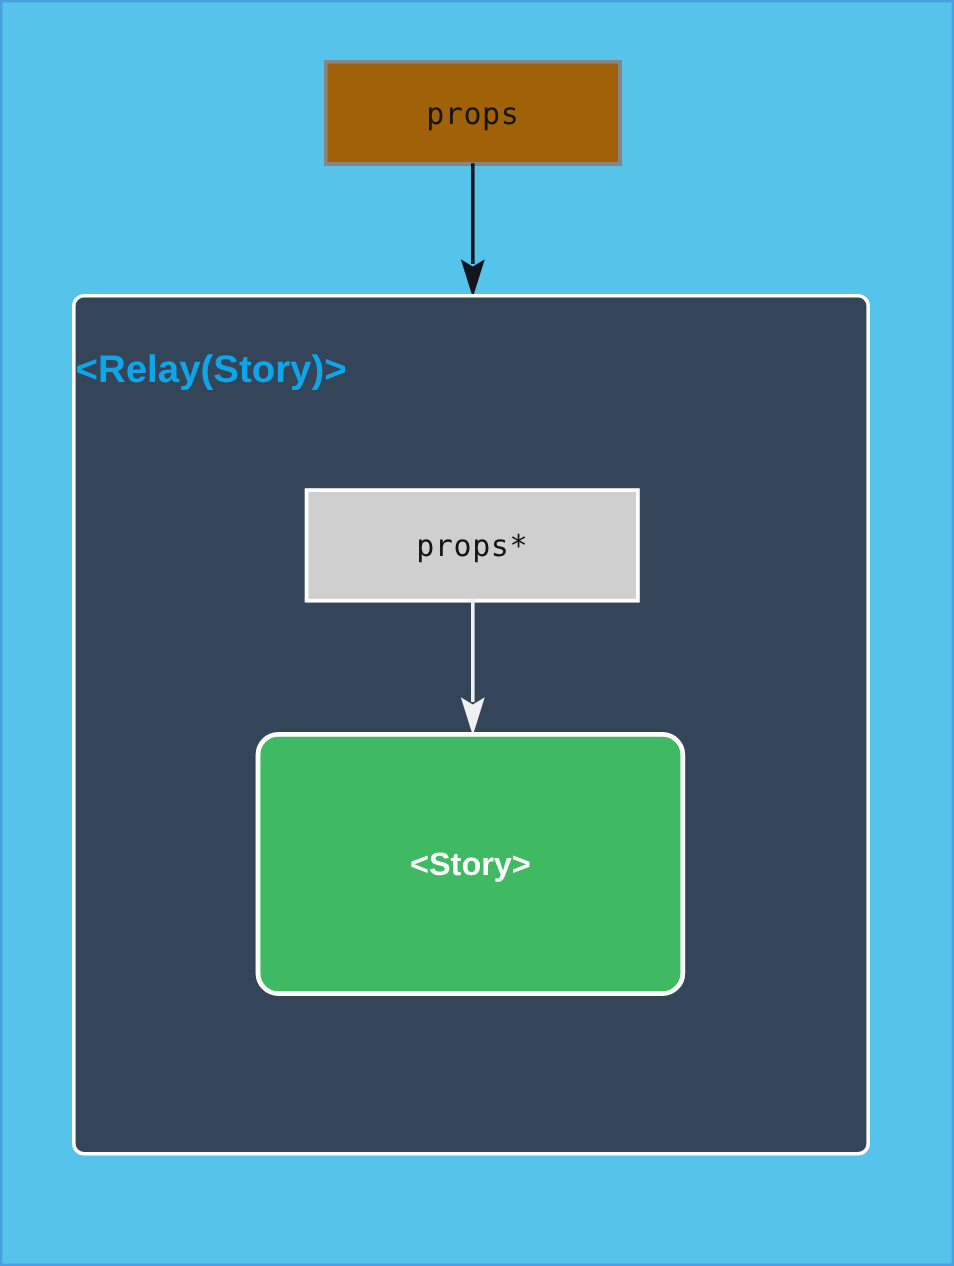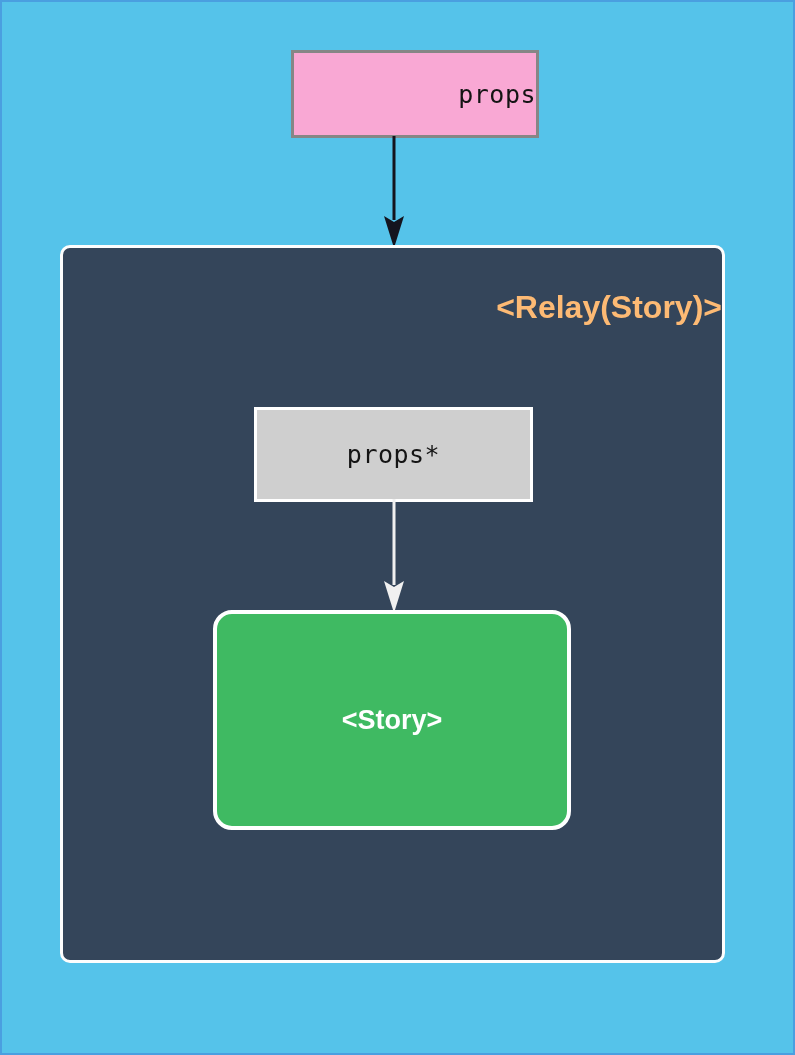--- a/index.html
+++ b/index.html
@@ -23,26 +23,25 @@
   }
 
   
   #props-outer-box {
     position: absolute;
     left: 268px;
     top: 48px;
     width: 248px;
     height: 88px;
     box-sizing: border-box;
-    background: #f9a8d4;
+    background: #a16207;
     border: 3px solid #868686;
     display: flex;
     align-items: center;
-    justify-content: flex-end;
-    margin-left: 21px;
+    justify-content: center;
   }
   #props-outer-box .box-label {
     font-family: "DejaVu Sans Mono", "Liberation Mono", monospace;
     font-size: 25px;
     color: #141414;
     letter-spacing: 0.5px;
   }
 
   
   #relay-container {
@@ -54,25 +53,25 @@
     box-sizing: border-box;
     background: #34455a;
     border: 3px solid #fdfdfd;
     border-radius: 10px;
   }
   #relay-title {
     position: absolute;
     left: 0;
     right: 0;
     top: 41px;
-    text-align: right;
+    text-align: left;
     font-family: "Liberation Sans", sans-serif;
     font-weight: bold;
     font-size: 32px;
-    color: #fdba74;
+    color: #0ea5e9;
     letter-spacing: 0px;
   }
 
   
   #props-inner-box {
     position: absolute;
     left: 252px;
     top: 405px;
     width: 279px;
     height: 95px;

